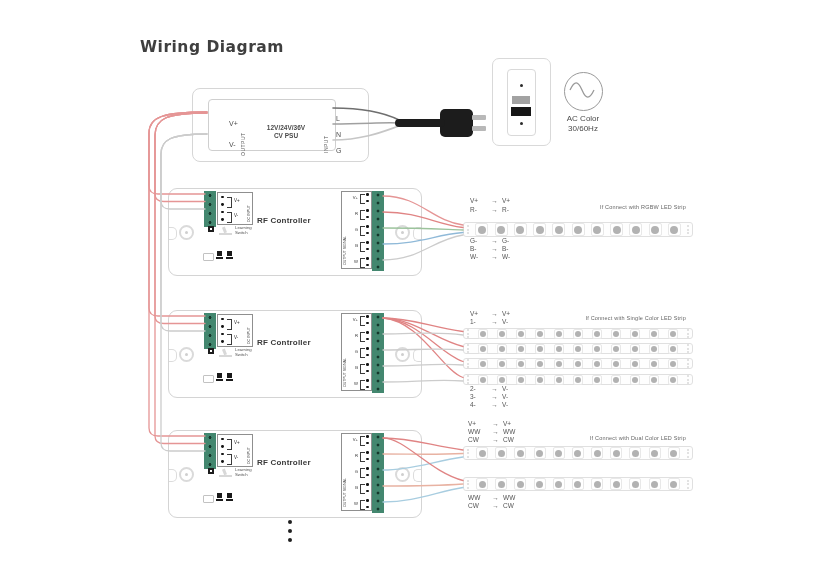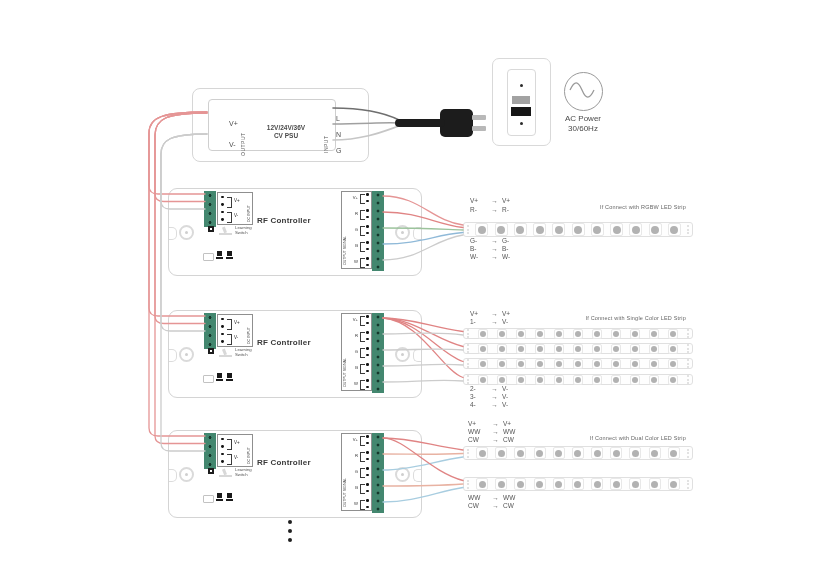--- a/index.html
+++ b/index.html
@@ -92,20 +92,21 @@
   .w-r{stroke:var(--wire-red,#e08484);} .w-gr{stroke:var(--wire-green,#9cc39c);}
   .w-b{stroke:var(--wire-blue,#8fb9d8);} .w-w{stroke:var(--wire-white,#cccccc);}
   .w-ww{stroke:var(--wire-ww,#e8b2a2);} .w-cw{stroke:var(--wire-cw,#a8cde0);}
   .w-cable{stroke:var(--cable-black,#1c1c1c);stroke-width:8px;}
 </style>
 </head>
 <body>
 
 <div class="canvas">
 
+  <div class="title">Wiring Diagram</div>
 
   <div class="rbox psu-outer">
     <div class="psu-inner">
       <span class="psu-vp">V+</span>
       <span class="psu-vm">V-</span>
       <span class="psu-out vt">OUTPUT</span>
       <div class="psu-model">
         <div>12V/24V/36V</div>
         <div>CV PSU</div>
       </div>
@@ -126,21 +127,21 @@
       <span style="position:absolute;left:3px;top:37px;width:20px;height:9px;background:#161616;"></span>
       <span class="outlet-dot" style="left:12px;top:52px;position:absolute;width:3px;height:3px;border-radius:50%;background:#2b2b2b;"></span>
     </div>
   </div>
   <div class="ac-circle">
     <svg width="34" height="34" viewBox="0 0 34 34">
         <path d="M5,17 C9.5,7.5 13,7.5 17,17 C21,26.5 24.5,26.5 29,17" fill="none" stroke="#9a9a9a" stroke-width="1.3"></path>
       </svg>
   </div>
   <div class="ac-text">
-    <div>AC Power</div>
+    <div>AC Color</div>
     <div>30/60Hz</div>
   </div>
 
   <div class="controller-slot" style="left:168px;top:188px">
   <div class="slotl"></div>
   <div class="ring ring-l"></div>
   <div class="tblock tb-left"></div>
   <div class="blacksq"></div>
   <div class="dcbox">
     <span class="dcdot" style="top:2.5px"></span>

